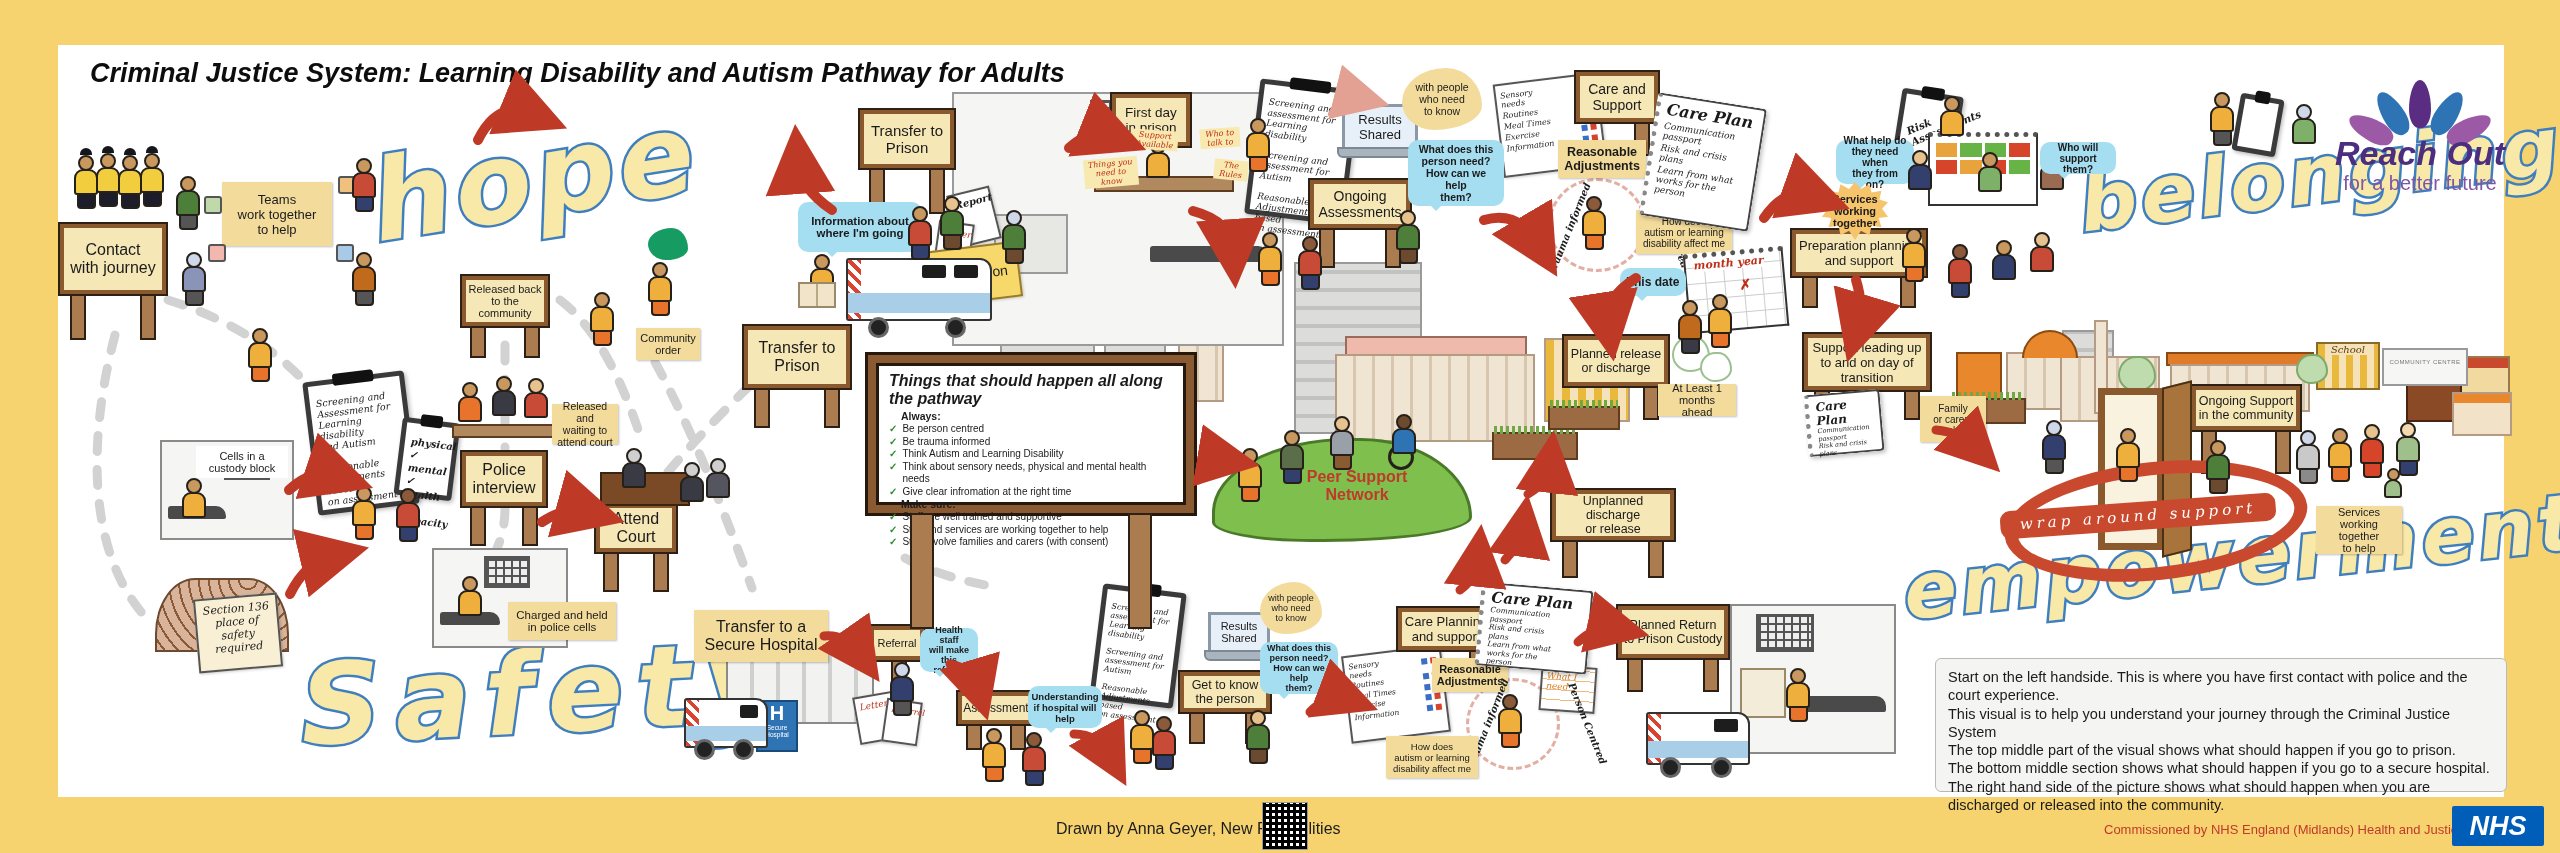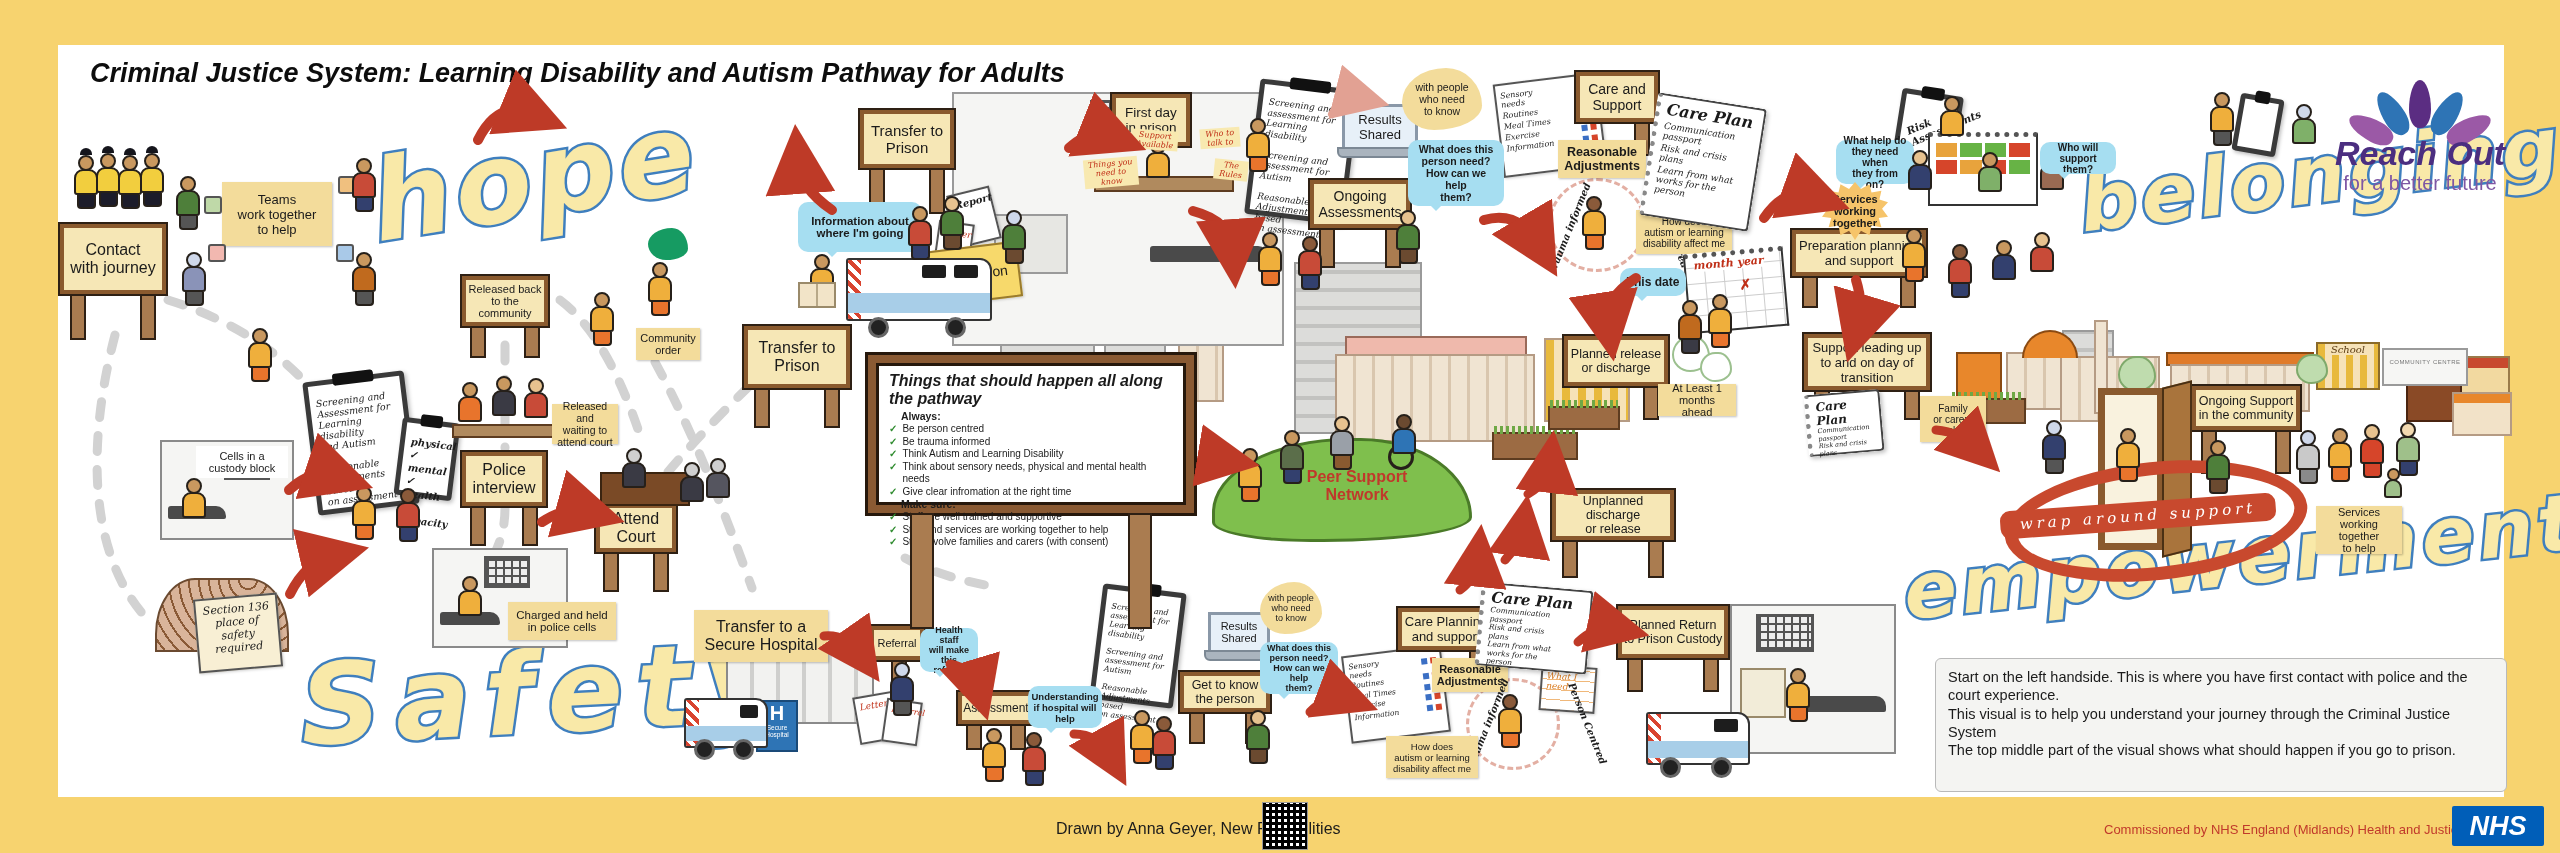--- a/index.html
+++ b/index.html
@@ -1139,20 +1139,22 @@
     </svg>
   <svg class="arr" style="left:1190px;top:446px" width="44" height="42">
       <path d="M8,34 Q24,12 36,14" fill="none" stroke="#BE3A27" stroke-width="9" stroke-linecap="round" marker-end="url(#ah)"></path>
     </svg>
 
   
   <div class="infobox" style="left:1935px;top:658px;width:572px;height:134px">
     <p>Start on the left handside. This is where you have first contact with police and the court experience.</p>
     <p>This visual is to help you understand your journey through the Criminal Justice System</p>
     <p>The top middle part of the visual shows what should happen if you go to prison.</p>
+    <p>The bottom middle section shows what should happen if you go to a secure hospital.</p>
+    <p>The right hand side of the picture shows what should happen when you are discharged or released into the community.</p>
   </div>
 
   <div class="abs" style="left:1056px;top:820px;font-size:16px;color:#1b1b1b;z-index:9">Drawn by Anna Geyer, New Possibilities</div>
   <div class="qr" style="left:1262px;top:802px;z-index:9"></div>
   <div class="abs" style="left:2104px;top:822px;font-size:13px;color:#C0392B;z-index:9">Commissioned by NHS England (Midlands) Health and Justice Team</div>
   <div class="nhs" style="left:2452px;top:806px;width:92px;height:40px;font-size:27px;z-index:9">
     <span>NHS</span>
   </div>
 </div>
 

